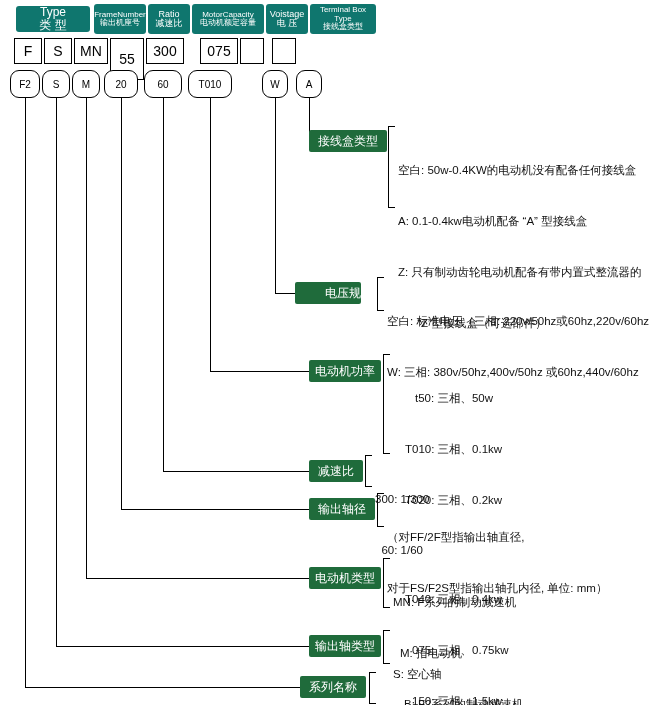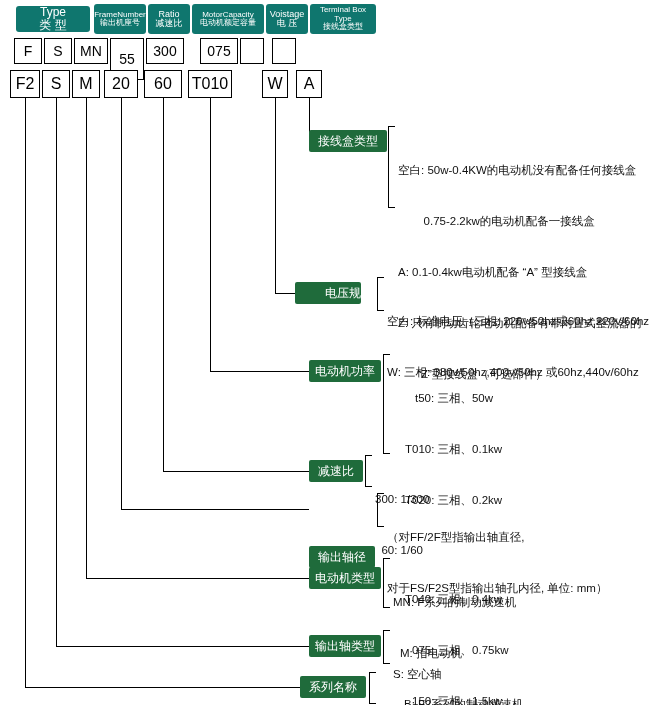--- a/index.html
+++ b/index.html
@@ -44,21 +44,21 @@
     position: absolute;
     border: 1px solid #000000;
     box-sizing: border-box;
     background: #ffffff;
     display: flex;
     align-items: center;
     justify-content: center;
     font-size: 14px;
     color: #000000;
   }
-  .code.r3 { font-size: 16px; }
+  .code.r3 { font-size: 10px; border-radius: 9px; }
 
   
   .vline {
     position: absolute;
     width: 1px;
     background: #000000;
   }
   .hline {
     position: absolute;
     height: 1px;
@@ -176,37 +176,36 @@
   <div class="hline" style="left:163px; top:471px; width:146px;"></div>
   <div class="hline" style="left:121px; top:509px; width:188px;"></div>
   <div class="hline" style="left:86px; top:578px; width:223px;"></div>
   <div class="hline" style="left:56px; top:646px; width:253px;"></div>
   <div class="hline" style="left:25px; top:687px; width:275px;"></div>
 
   <div class="glabel" style="left:309px; top:130px; width:78px; height:22px;">接线盒类型</div>
   <div class="glabel" style="left:295px; top:282px; width:66px; height:22px;padding-left:48px;">电压规格</div>
   <div class="glabel" style="left:309px; top:360px; width:72px; height:22px;">电动机功率</div>
   <div class="glabel" style="left:309px; top:460px; width:54px; height:22px;">减速比</div>
-  <div class="glabel" style="left:309px; top:498px; width:66px; height:22px;margin-top:48px;">输出轴径</div>
+  <div class="glabel" style="left:309px; top:498px; width:66px; height:22px;">输出轴径</div>
   <div class="glabel" style="left:309px; top:567px; width:72px; height:22px;">电动机类型</div>
   <div class="glabel" style="left:309px; top:635px; width:72px; height:22px;">输出轴类型</div>
   <div class="glabel" style="left:300px; top:676px; width:66px; height:22px;">系列名称</div>
 
   <div class="bracket" style="left:388px; top:126px; height:82px;"></div>
   <div class="bracket" style="left:377px; top:277px; height:34px;"></div>
   <div class="bracket" style="left:383px; top:354px; height:100px;"></div>
   <div class="bracket" style="left:365px; top:455px; height:32px;"></div>
   <div class="bracket" style="left:377px; top:493px; height:34px;"></div>
   <div class="bracket" style="left:383px; top:558px; height:50px;"></div>
   <div class="bracket" style="left:383px; top:630px; height:34px;"></div>
   <div class="bracket" style="left:369px; top:672px; height:32px;"></div>
 
   <div class="desc" style="left:398px; top:128px;">
     <div>空白: 50w-0.4KW的电动机没有配备任何接线盒</div>
-    <div>        0.75-2.2kw的电动机配备一接线盒</div>
     <div>A: 0.1-0.4kw电动机配备 “A” 型接线盒</div>
     <div>Z: 只有制动齿轮电动机配备有带内置式整流器的</div>
     <div>      “Z”型接线盒（可选部件）</div>
   </div>
 
   <div class="desc" style="left:387px; top:279px;">
     <div>空白: 标准电压（三相: 220v/50hz或60hz,220v/60hz）</div>
     <div>W: 三相: 380v/50hz,400v/50hz 或60hz,440v/60hz</div>
   </div>
 

